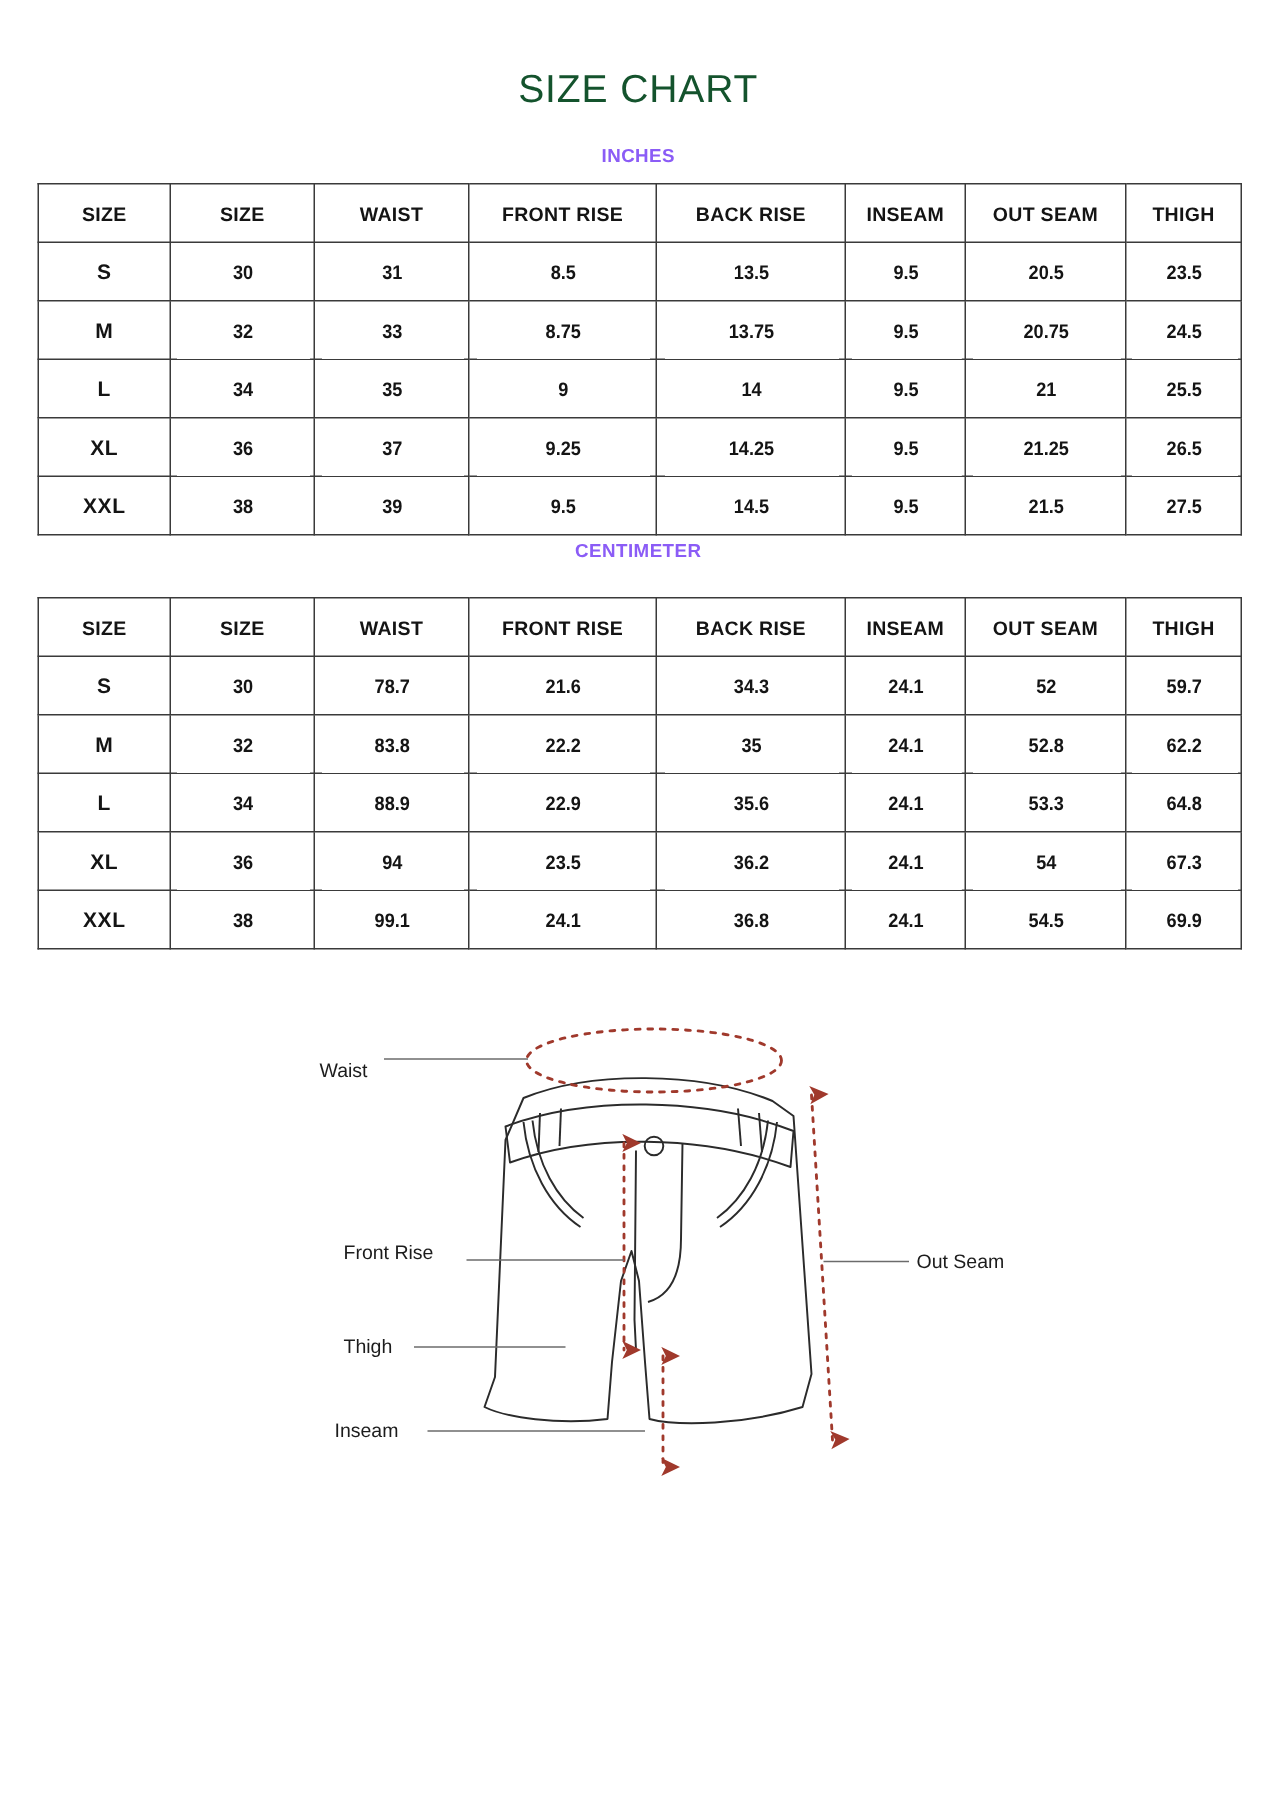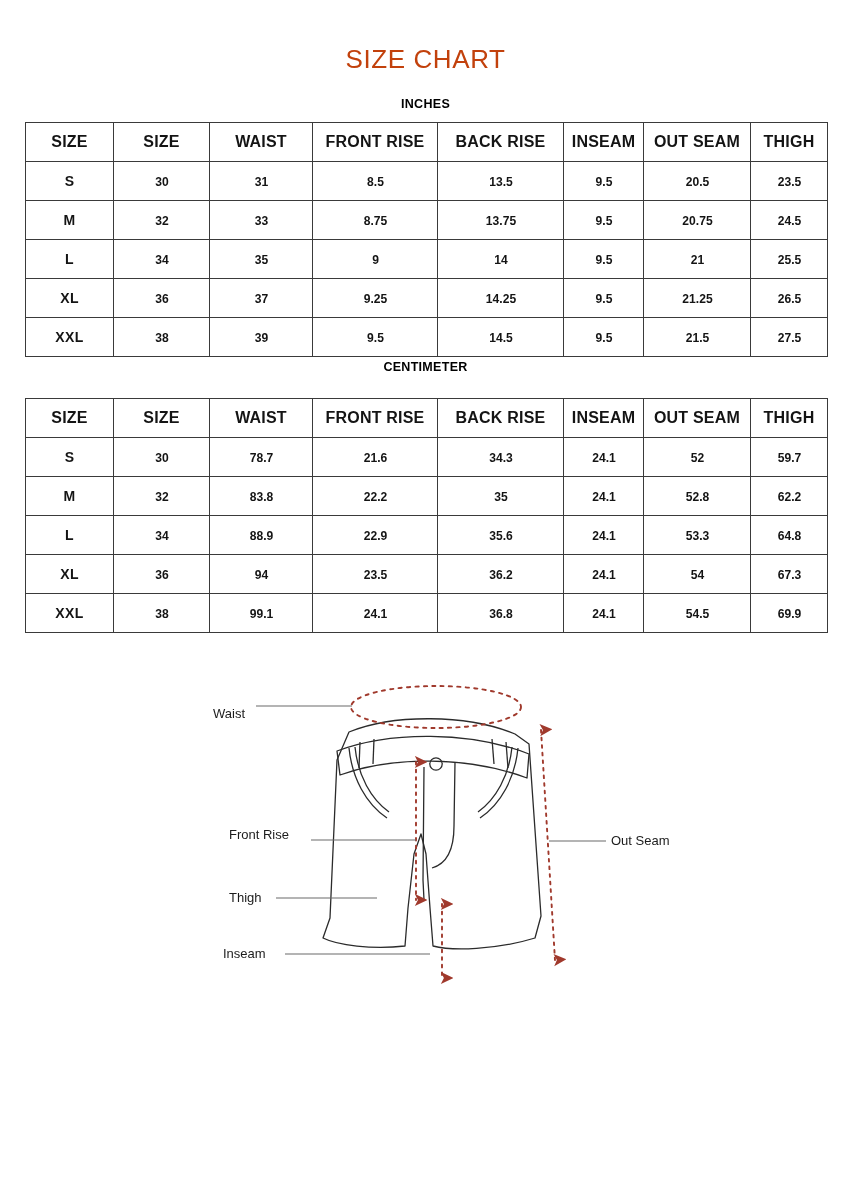--- a/index.html
+++ b/index.html
@@ -19,33 +19,33 @@
   
   .page-title {
     position: absolute;
     top: 44px;
     left: 0;
     width: 851px;
     text-align: center;
     font-size: 26px;
     font-weight: 400;
     letter-spacing: 0.6px;
-    color: #c2410c;
+    color: #14532d;
   }
 
   
   .unit-caption {
     position: absolute;
     left: 0;
     width: 851px;
     text-align: center;
     font-size: 12.5px;
     font-weight: 700;
     letter-spacing: 0.3px;
-    color: #000000;
+    color: #8b5cf6;
   }
   #caption-inches   { top: 97px; }
   #caption-cm       { top: 360px; }
 
   
   .size-table {
     position: absolute;
     left: 25px;
     width: 802px;
     border-collapse: collapse;
@@ -57,21 +57,21 @@
   .size-table td,
   .size-table th {
     border: 1.3px solid #3a3a3a;
     height: 38px;
     text-align: center;
     vertical-align: middle;
     padding: 0 2px;
     background: #fff;
   }
   .size-table thead th {
-    font-size: 16px;
+    font-size: 13px;
     font-weight: 600;
     letter-spacing: 0.2px;
     color: #141414;
   }
   .size-table tbody td {
     font-size: 13.5px;
     font-weight: 600;
     color: #141414;
   }
   .size-table tbody td.size-label {

